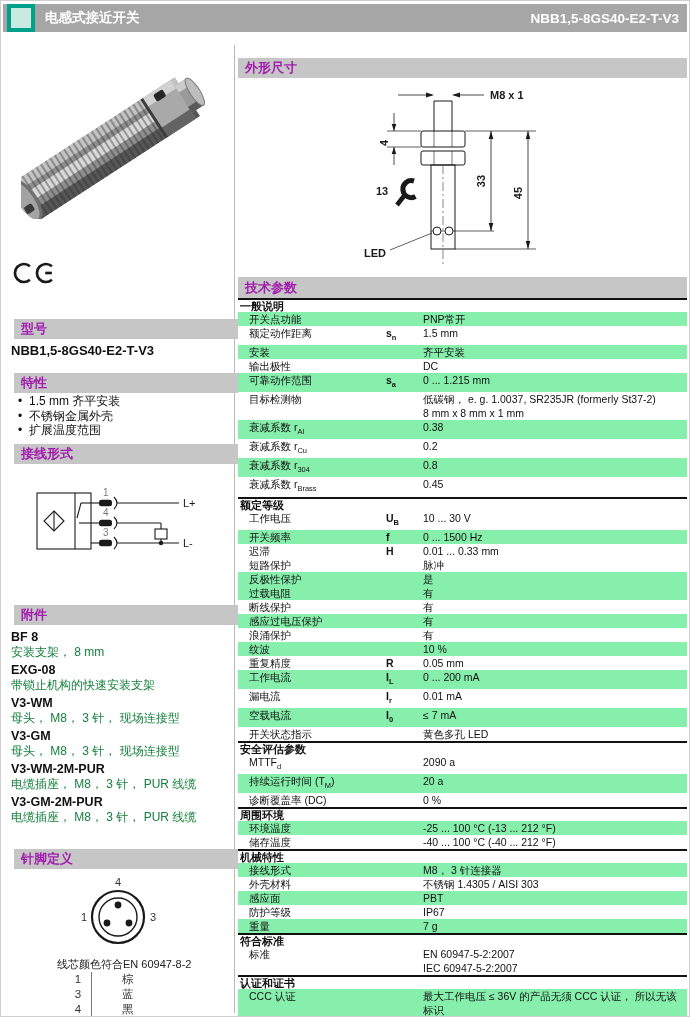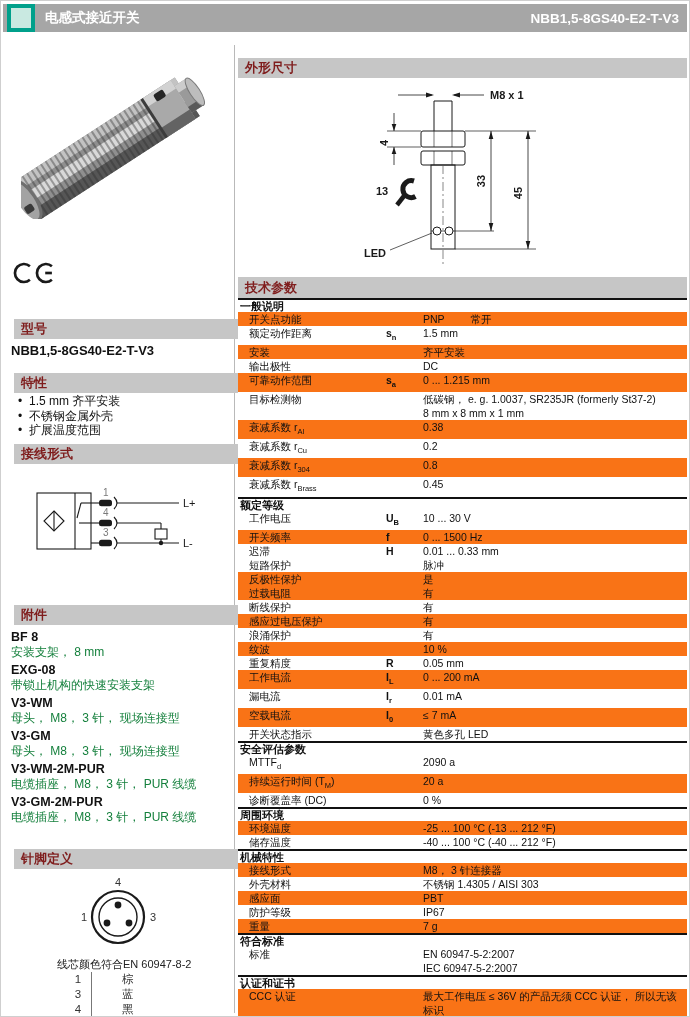--- a/index.html
+++ b/index.html
@@ -4,21 +4,21 @@
 <style>
   html,body{margin:0;padding:0;}
   body{width:690px;height:1017px;background:#f2f2f2;font-family:"Liberation Sans","DejaVu Sans",sans-serif;}
   .page{position:relative;width:690px;height:1017px;background:#fff;overflow:hidden;border:1px solid #cfcfcf;box-sizing:border-box;padding-left:36px;}
   
   .topbar{position:absolute;left:2px;right:2px;top:3px;height:28px;background:#a6a6a6;display:flex;align-items:center;}
   .brand-sq{width:20px;height:20px;margin-left:4px;background:#c9e9e1;border:4px solid #00a08b;box-sizing:content-box;}
   .topbar .title{margin-left:10px;color:#fff;font-weight:bold;font-size:13.5px;}
   .topbar .model{margin-left:auto;margin-right:8px;color:#fff;font-weight:bold;font-size:13.5px;}
   
-  .bar{position:absolute;background:#c6c6c6;color:#7f1d1d;font-weight:bold;font-size:13px;line-height:20px;height:20px;padding-left:7px;box-sizing:border-box;}
+  .bar{position:absolute;background:#c6c6c6;color:#a21caf;font-weight:bold;font-size:13px;line-height:20px;height:20px;padding-left:7px;box-sizing:border-box;}
   .bar.l{left:13px;width:228px;}
   .bar.r{left:237px;width:449px;}
   .vdiv{position:absolute;left:233px;top:44px;bottom:3px;width:1px;background:#b9b9b9;}
   
   .model-text{position:absolute;left:10px;top:342px;font-weight:bold;font-size:13px;color:#111;}
   .features{position:absolute;left:10px;top:393px;width:215px;}
   .feat{font-size:12px;line-height:14.5px;color:#111;display:flex;}
   .feat .bullet{width:18px;text-align:center;}
   .accessories{position:absolute;left:10px;top:628px;width:218px;}
   .acc{margin-bottom:2px;}
@@ -32,25 +32,25 @@
   
   .photo{position:absolute;left:20px;top:66px;}
   .ce{position:absolute;left:12px;top:258px;}
   .wiring{position:absolute;left:20px;top:470px;}
   .pinout{position:absolute;left:52px;top:874px;}
   .dimsvg{position:absolute;left:237px;top:80px;}
   
   .tech{position:absolute;left:237px;top:297px;width:449px;font-size:10.5px;color:#111;}
   .tgroup{border-top:2px solid #111;font-weight:bold;font-size:11px;line-height:13px;height:14px;padding-left:2px;box-sizing:border-box;background:#fff;}
   .trow{display:flex;min-height:14px;line-height:14px;padding-left:11px;box-sizing:border-box;background:#fff;}
-  .trow.shaded{background:#f97316;}
+  .trow.shaded{background:#86efac;}
   .lbl{width:137px;flex:none;}
   .sym{width:37px;flex:none;font-weight:bold;}
   .val{flex:1;}
-  .val2{margin-left:26px;}
+  .val2{}
   sub{font-size:7.5px;}
   svg text{font-family:"Liberation Sans","DejaVu Sans",sans-serif;}
 </style>
 </head>
 <body>
 
 <div class="page">
 
   <div class="topbar">
     <div class="brand-sq"></div>

